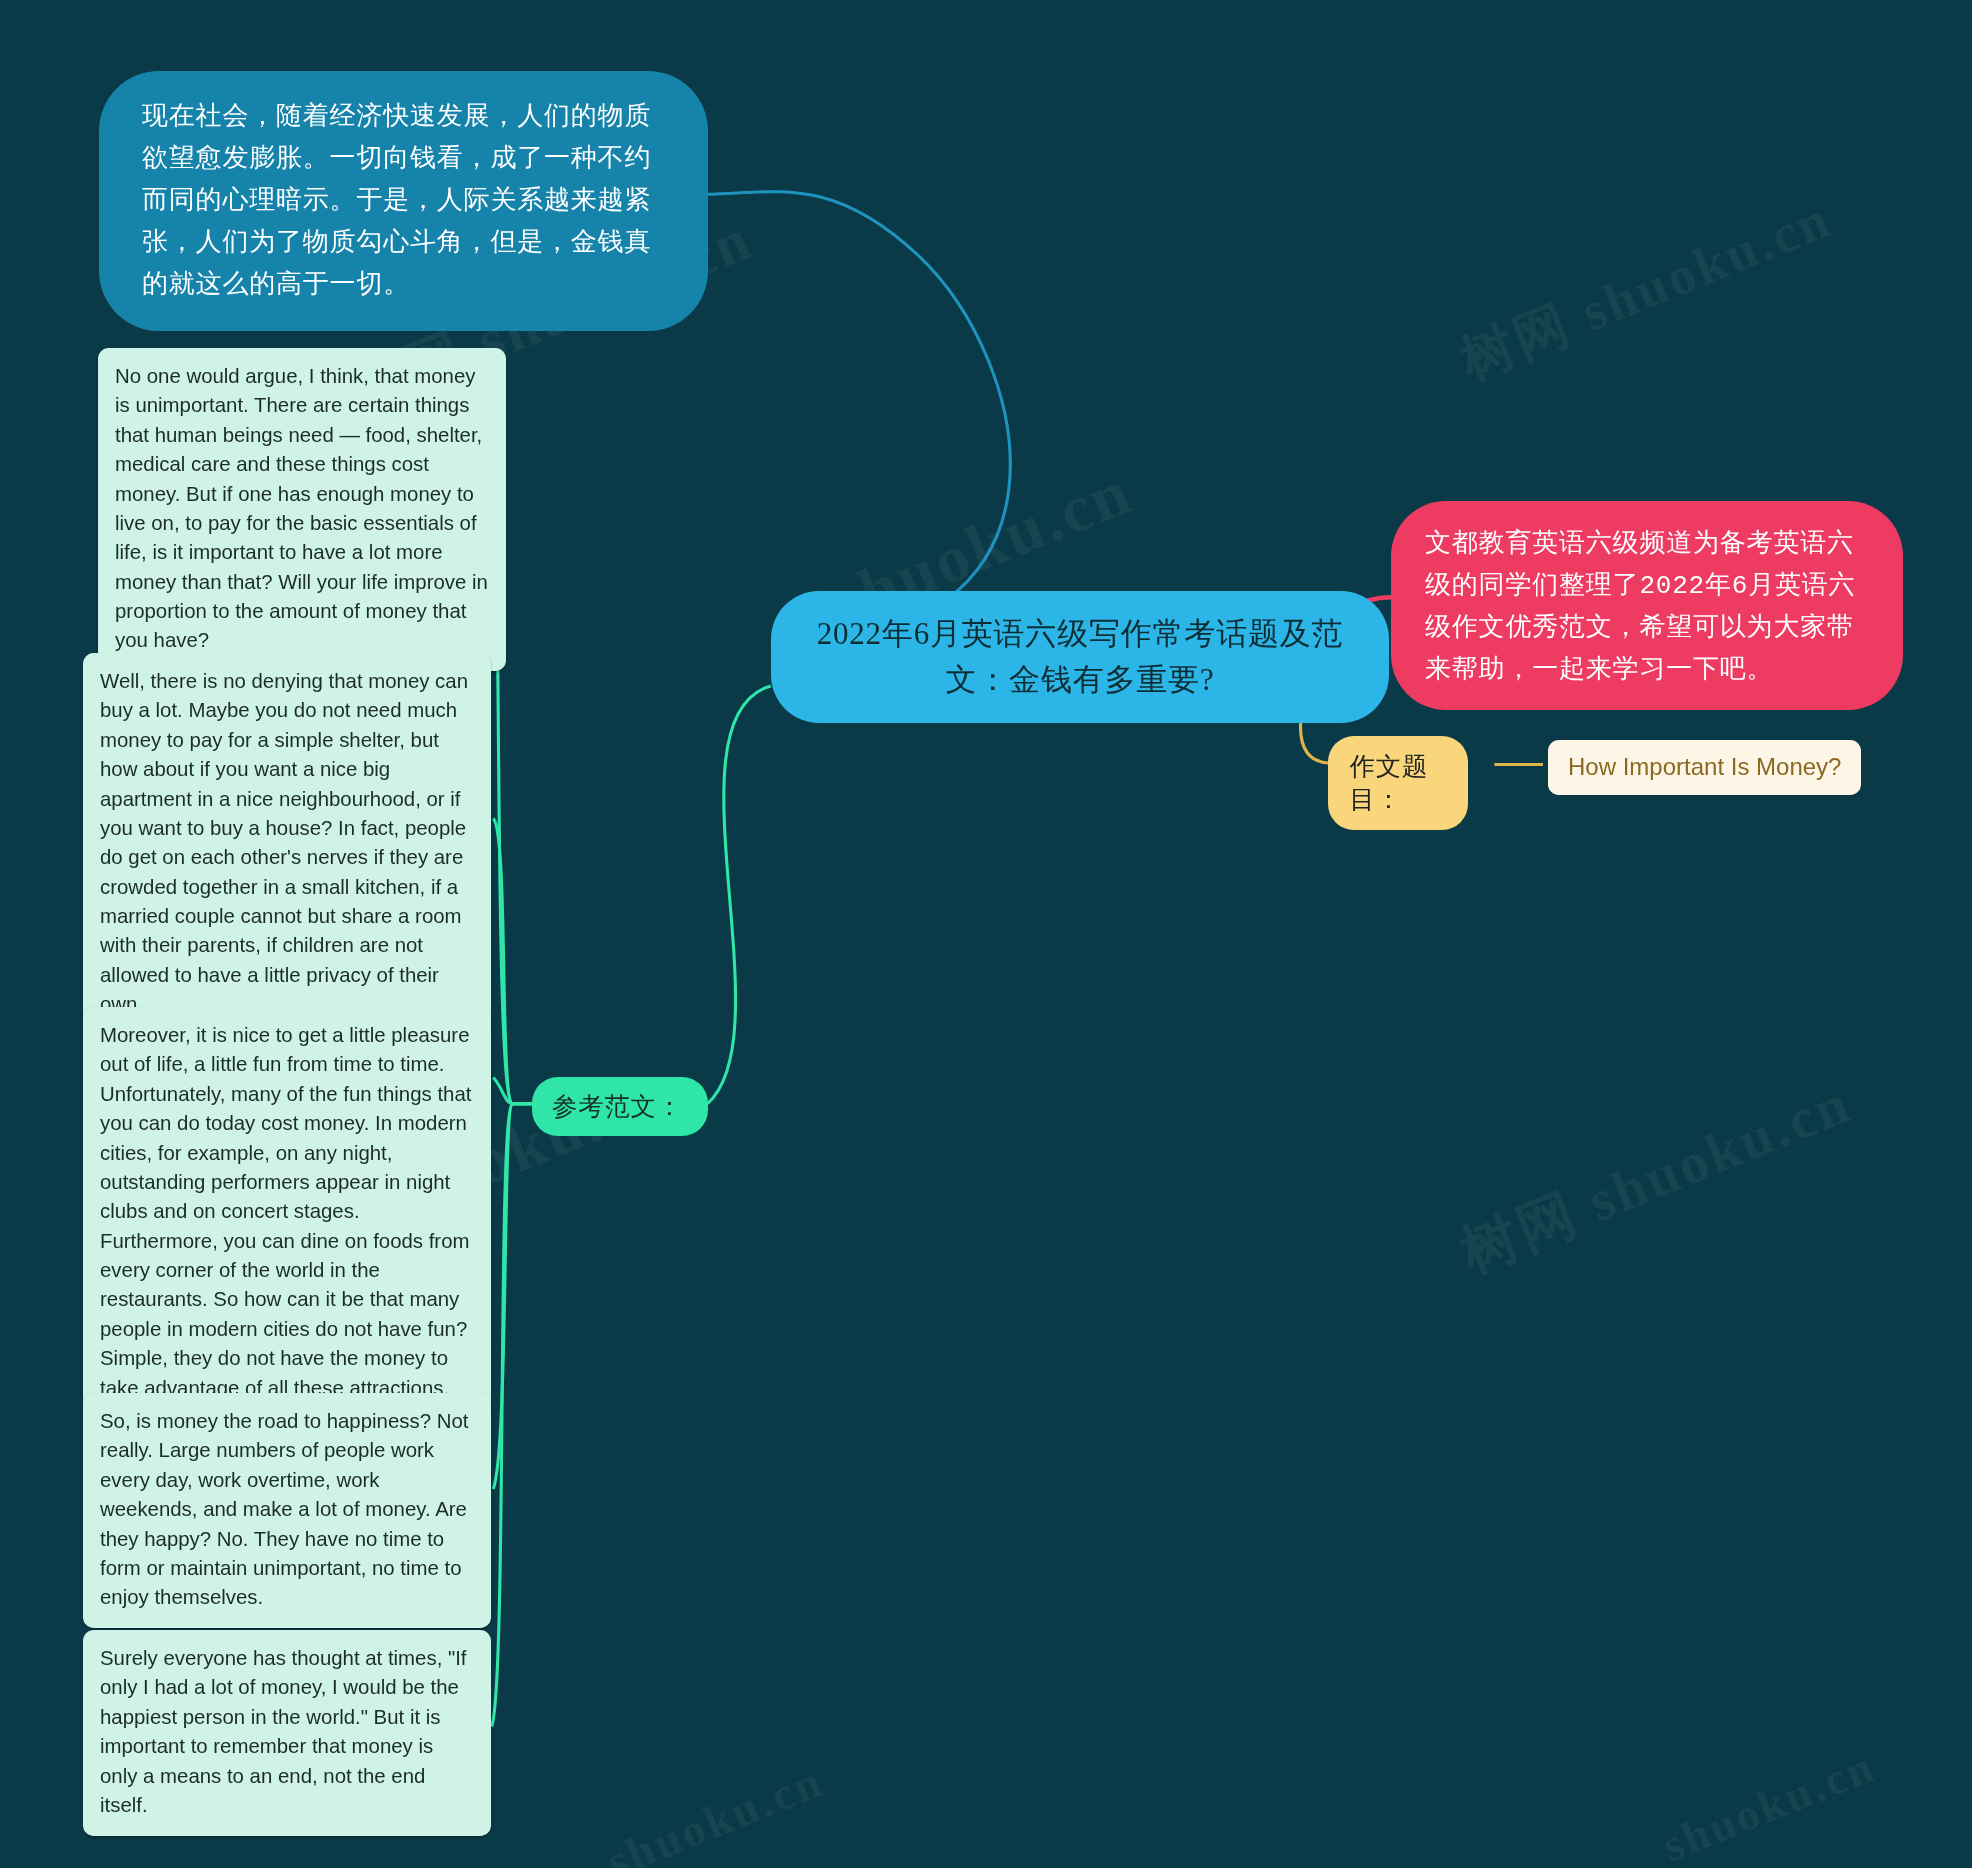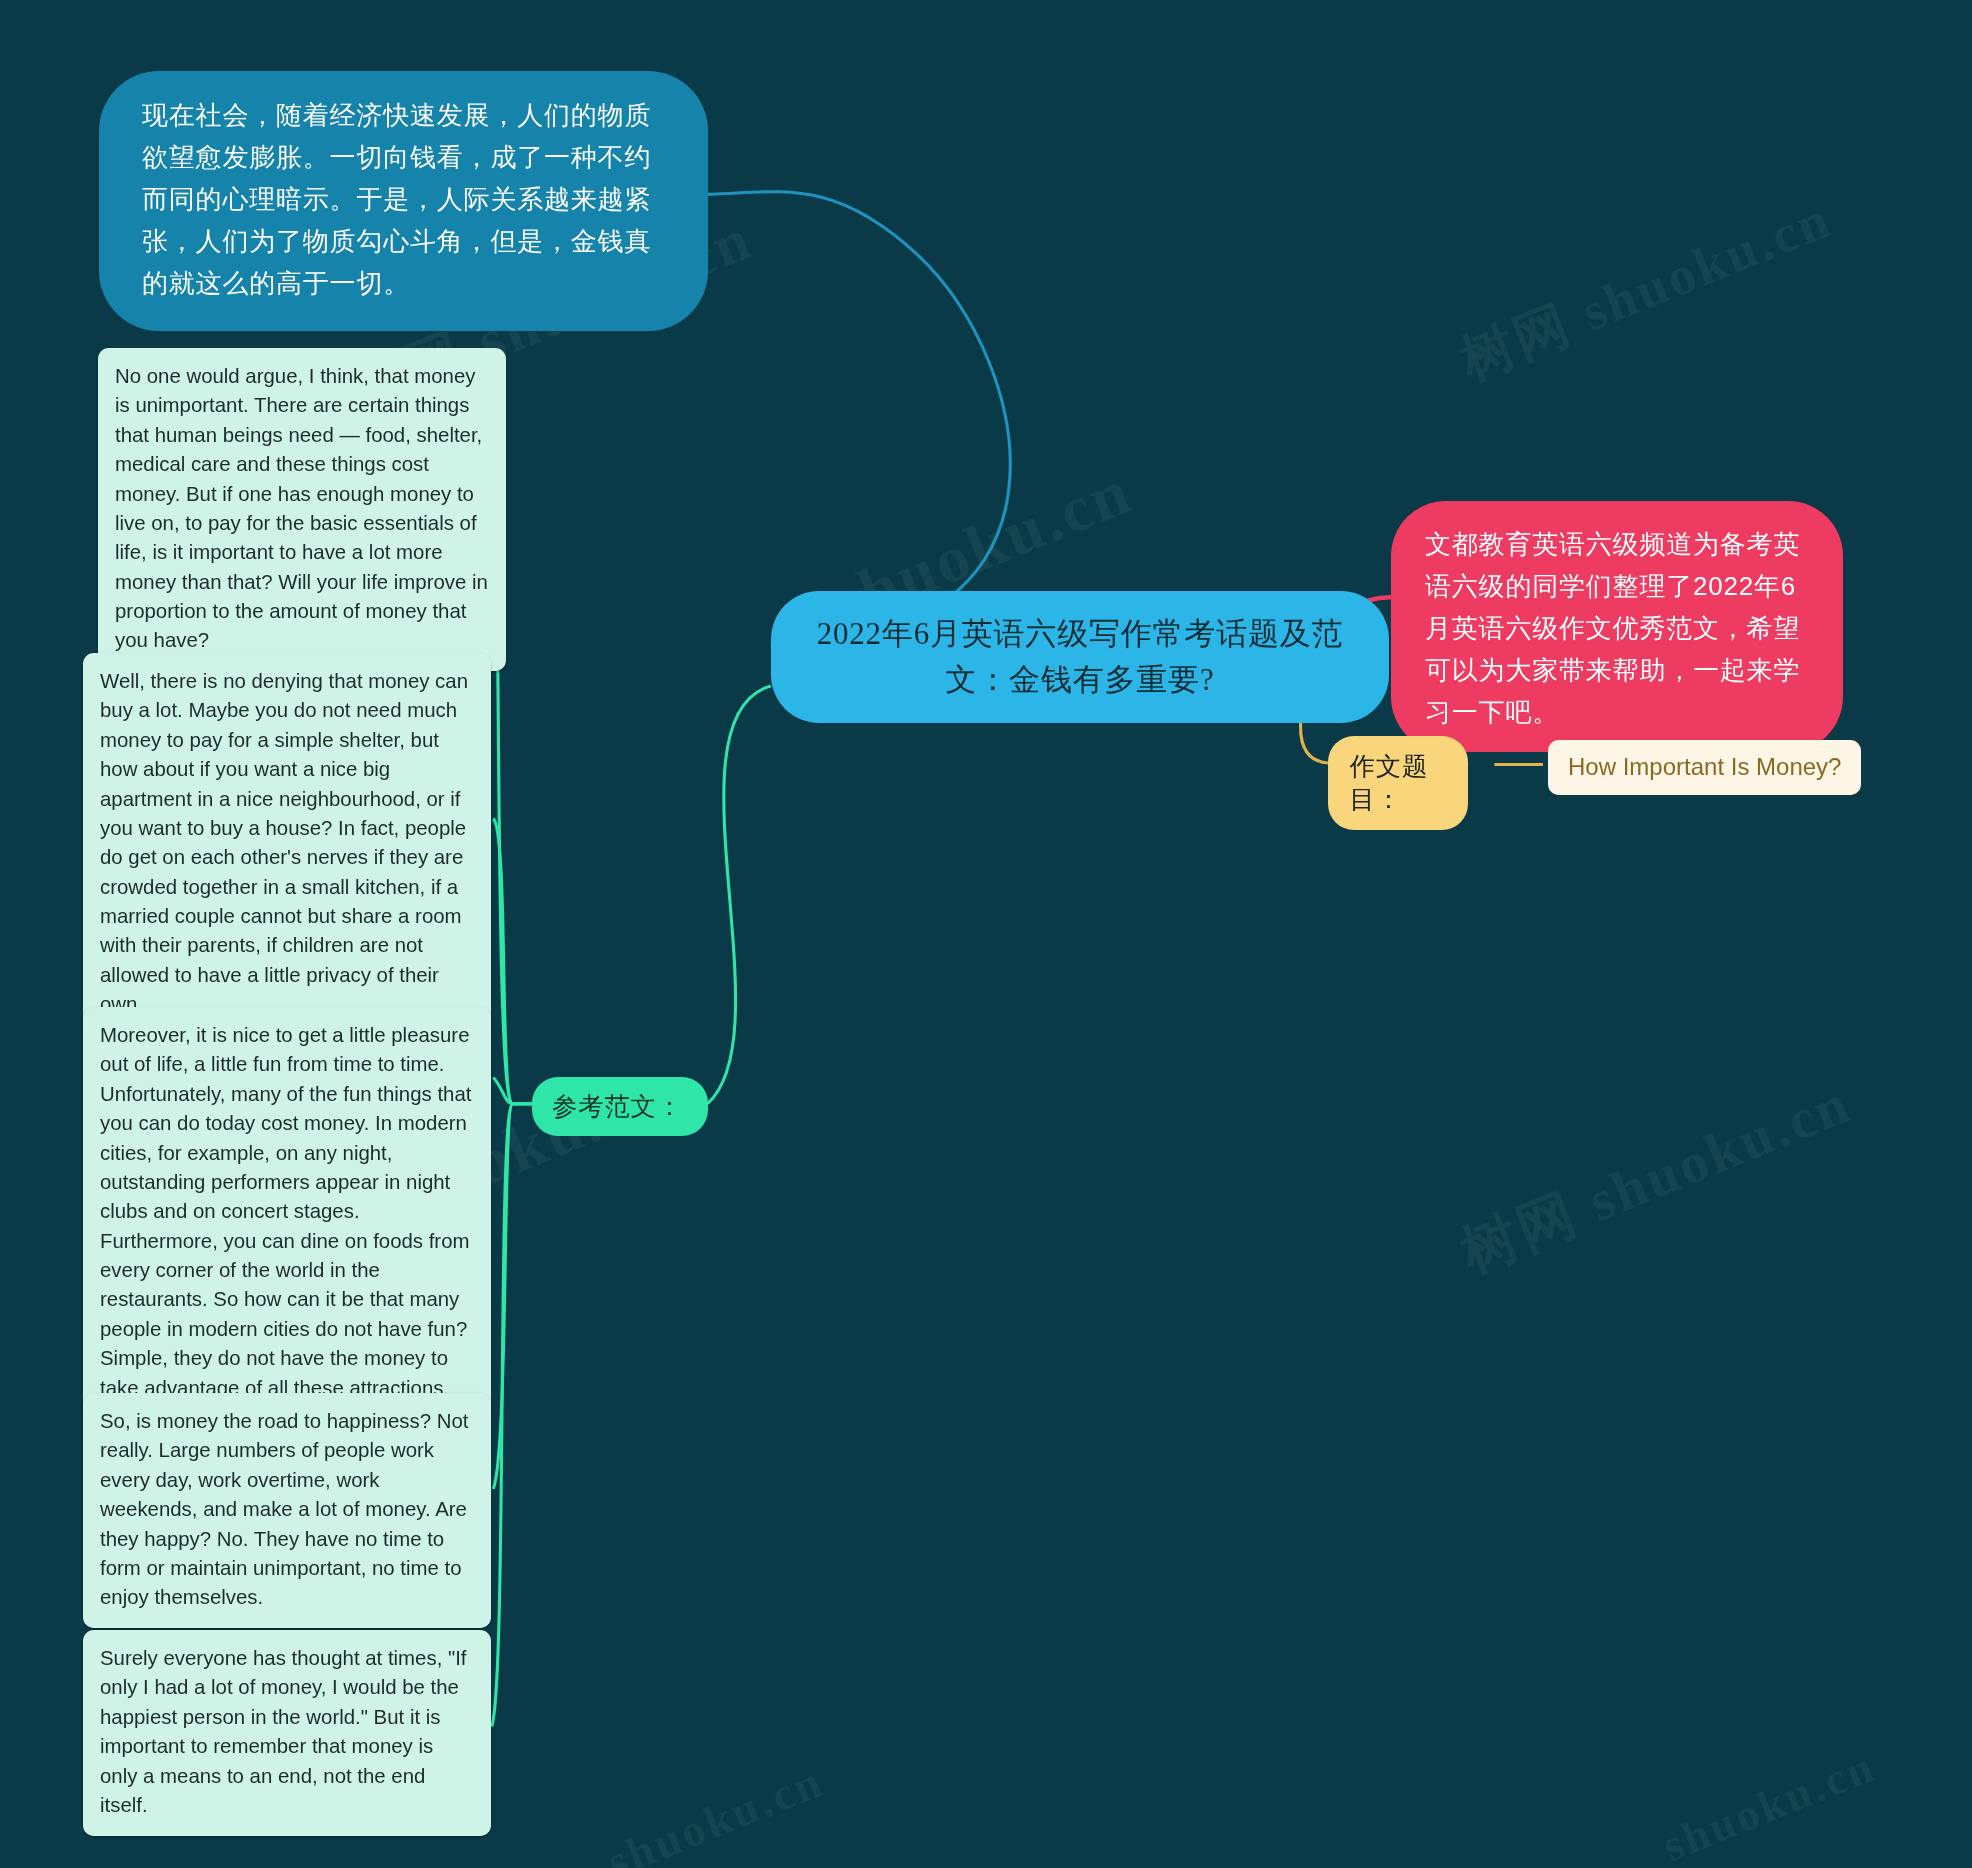--- a/index.html
+++ b/index.html
@@ -48,28 +48,29 @@
     padding:20px 31px;
     color:#0d2c33;
     font-size:31px;
     line-height:1.48;
     text-align:center;
     letter-spacing:0.8px;
     font-family:Liberation Serif, serif;
   }
 
   .node-pink{
-    left:1391px;top:501px;width:452px;
+    left:1391px;top:501px;width:512px;
     background:#ED3B62;
     border-radius:55px;
     padding:21.6px 34px 18.5px 34px;
     color:#ffffff;
     font-size:26px;
     line-height:1.62;
     letter-spacing:0.8px;
+    font-family:Liberation Mono, monospace;
   }
 
   .node-topic-label{
     left:1328px;top:736px;width:140px;
     background:#F9D67B;
     border-radius:26px;
     padding:14px 21.6px;
     color:#20231f;
     font-size:25.4px;
     line-height:1.3;

